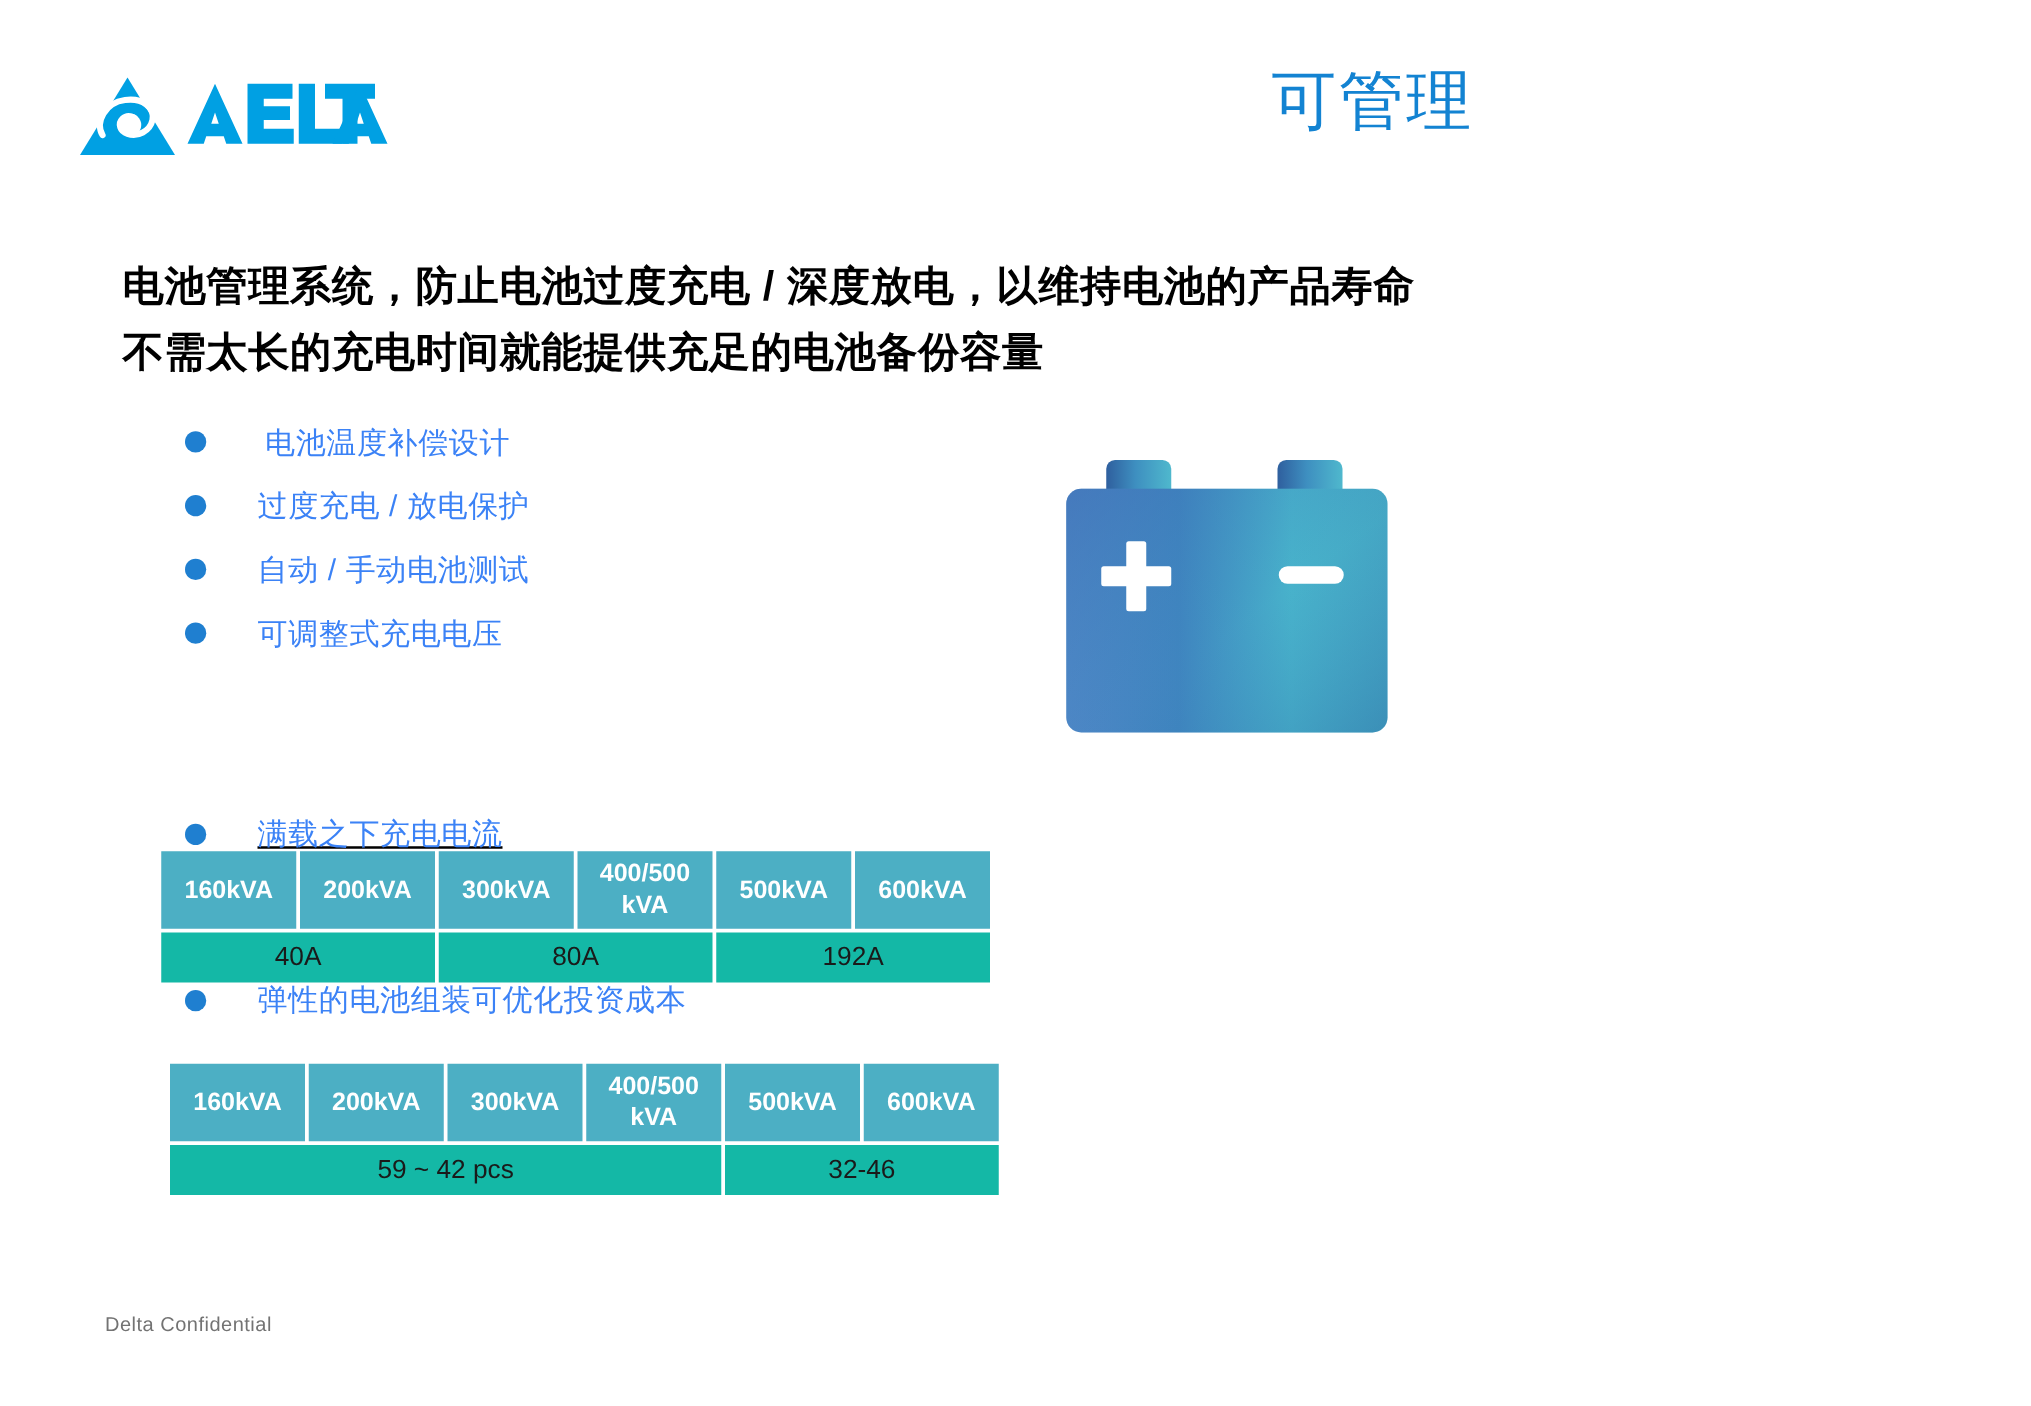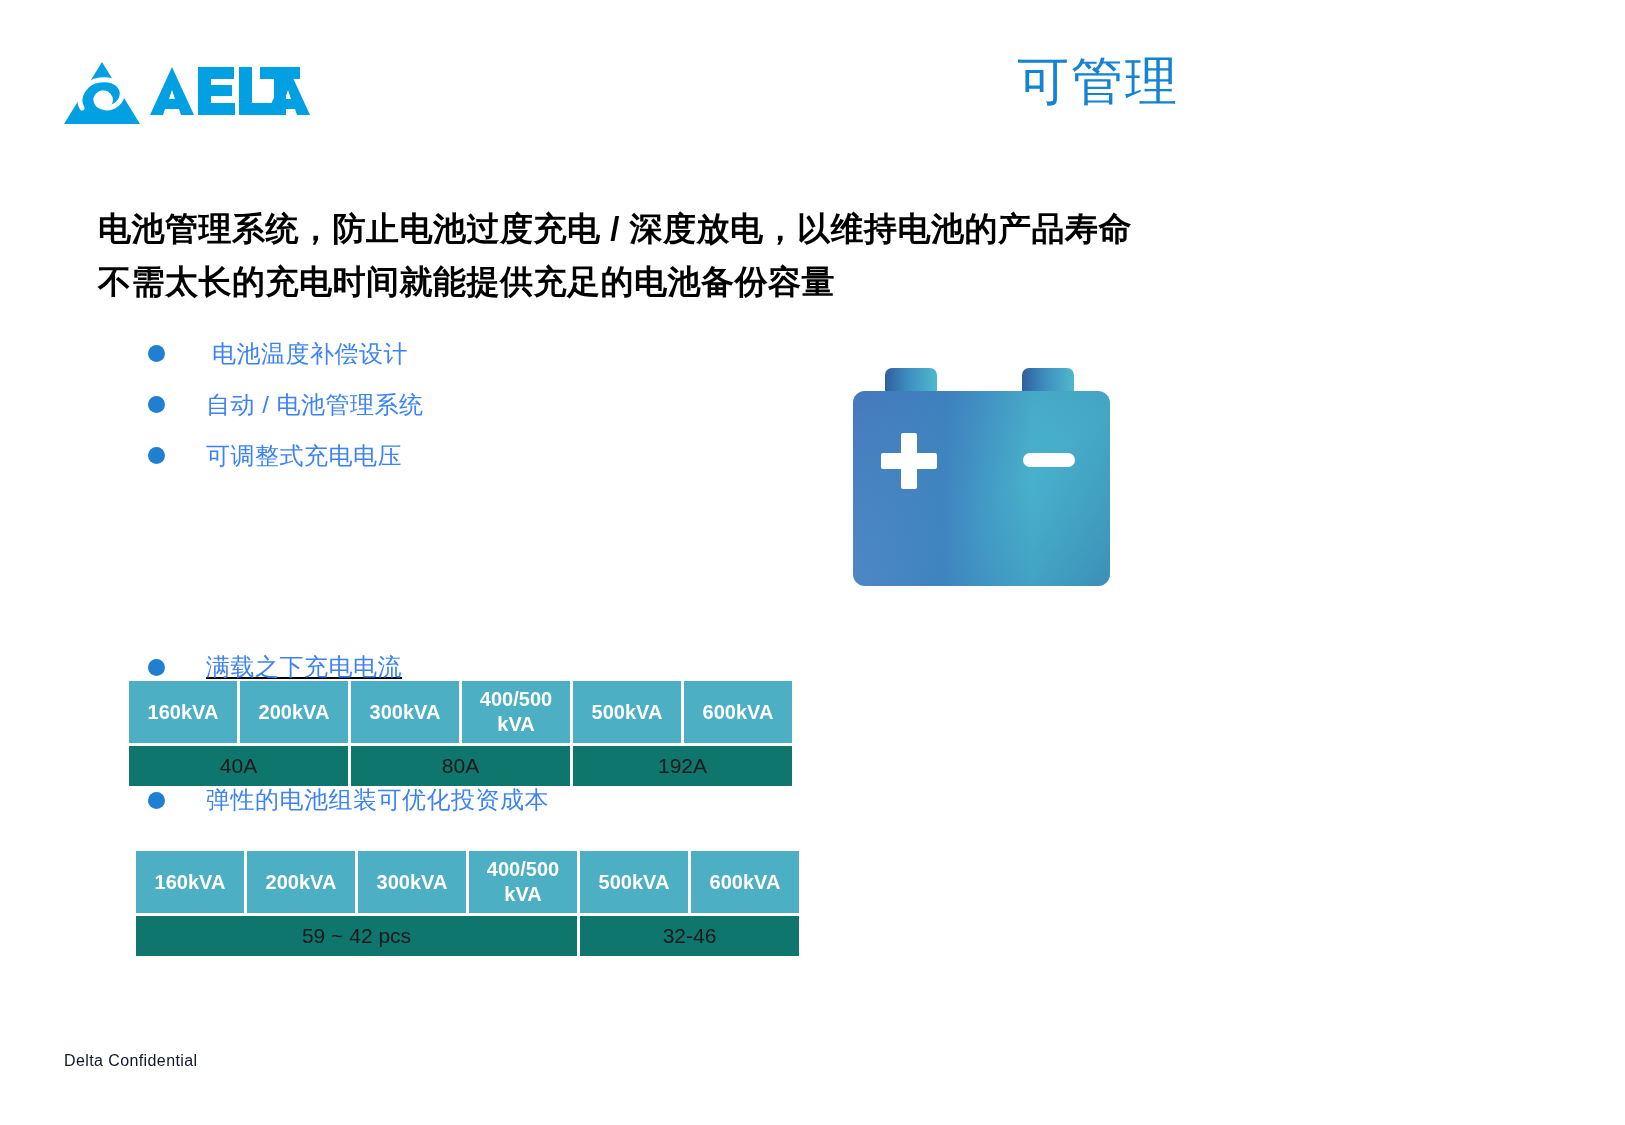--- a/index.html
+++ b/index.html
@@ -104,21 +104,21 @@
     color: #ffffff;
     font-size: 20px;
     font-weight: bold;
     padding: 0 4px;
     height: 62px;
     vertical-align: middle;
     text-align: center;
     line-height: 25px;
   }
   .kva-table td {
-    background: #0f766e;
+    background: #14b8a6;
     color: #1a1a1a;
     font-size: 21px;
     font-weight: normal;
     height: 38px;
     vertical-align: middle;
     text-align: center;
   }
 
   
   .mid-bullet {
@@ -147,23 +147,23 @@
     position: absolute;
     left: 845px;
     top: 358px;
     width: 275px;
     height: 240px;
   }
 
   
   .footer {
     position: absolute;
-    left: 64px;
+    left: 84px;
     top: 1052px;
-    color: #0f172a;
+    color: #737373;
     font-size: 16px;
     letter-spacing: 0.4px;
   }
 </style>
 </head>
 <body>
 
 <div id="slide">
 
   <div class="logo">
@@ -200,21 +200,25 @@
     <span class="line">不需太长的充电时间就能提供充足的电池备份容量</span>
   </div>
 
   <div class="bullets">
     <div class="bullet-row">
       <span class="bullet-dot"></span>
       <span class="bullet-text">电池温度补偿设计</span>
     </div>
     <div class="bullet-row indent-less">
       <span class="bullet-dot"></span>
-      <span class="bullet-text">自动 / 电池管理系统</span>
+      <span class="bullet-text">过度充电 / 放电保护</span>
+    </div>
+    <div class="bullet-row indent-less">
+      <span class="bullet-dot"></span>
+      <span class="bullet-text">自动 / 手动电池测试</span>
     </div>
     <div class="bullet-row indent-less">
       <span class="bullet-dot"></span>
       <span class="bullet-text">可调整式充电电压</span>
     </div>
   </div>
 
   <div class="section-bullet">
     <span class="bullet-dot"></span>
     <span class="bullet-text">满载之下充电电流</span>

